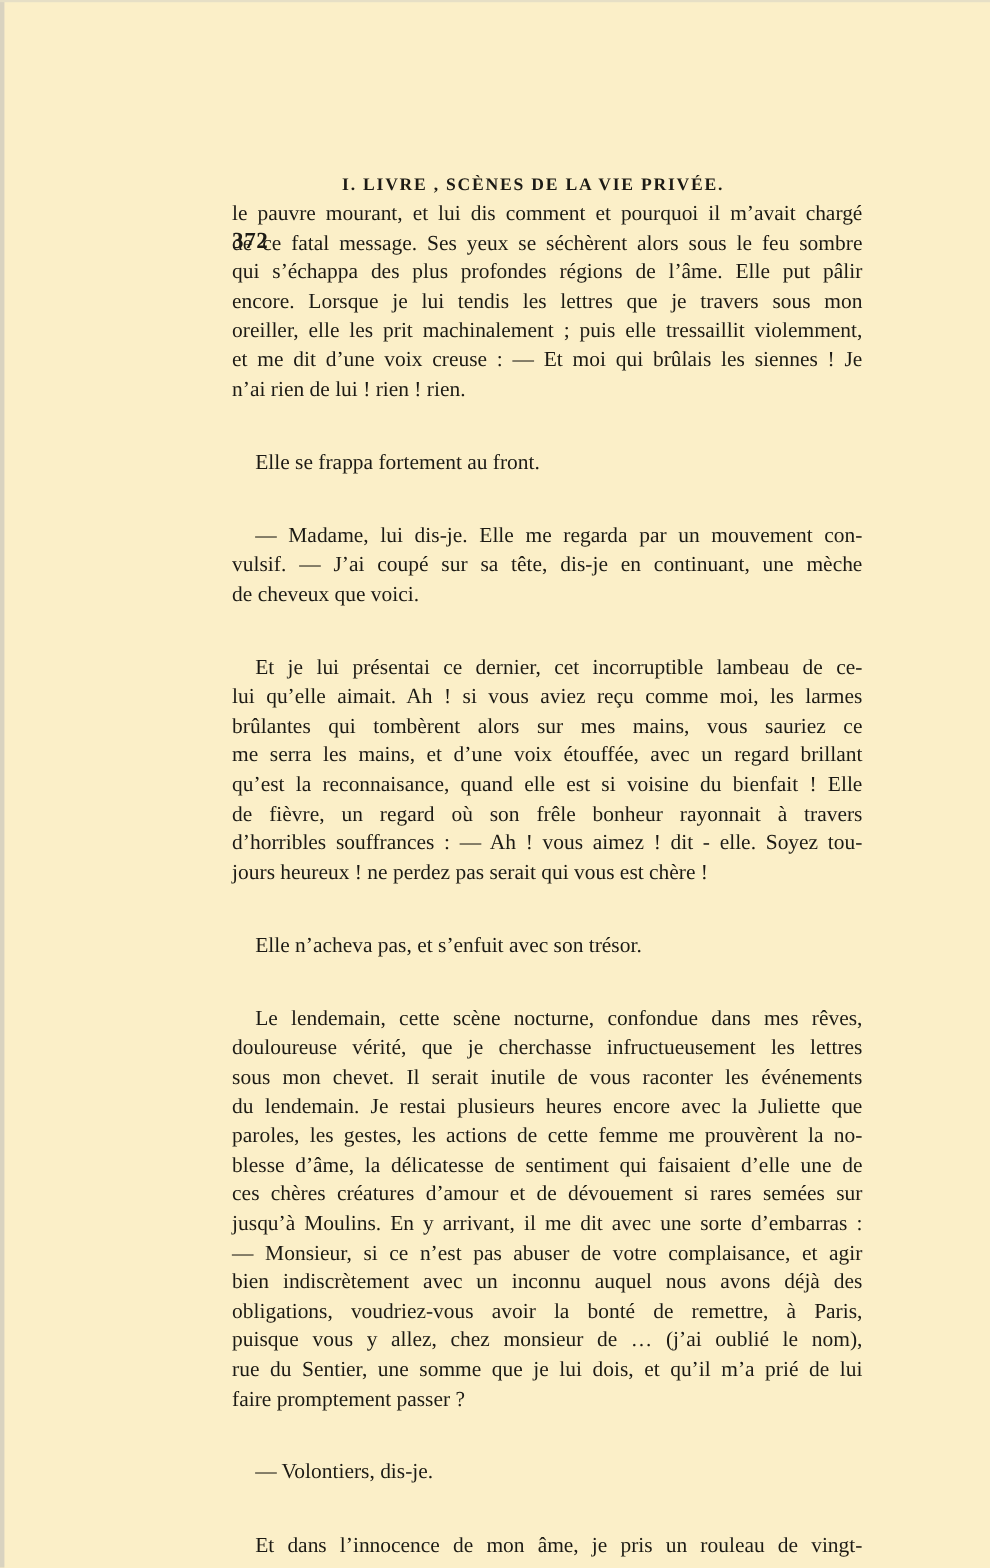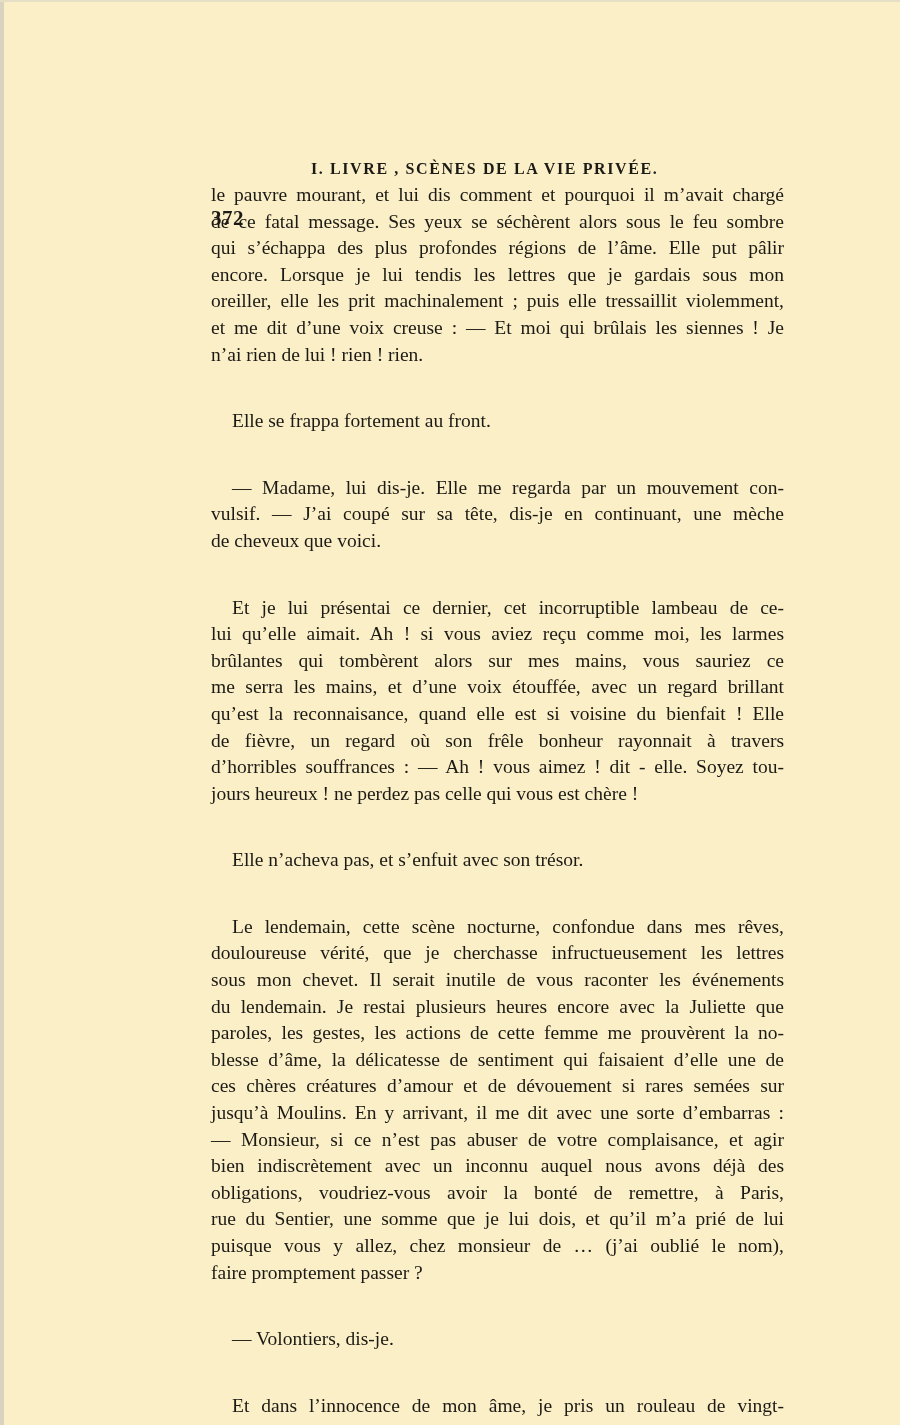--- a/index.html
+++ b/index.html
@@ -46,47 +46,47 @@
 
 <div class="page">
   <div class="header">
     <span class="pnum">372</span>
     <span class="running">I. LIVRE , SCÈNES DE LA VIE PRIVÉE.</span>
   </div>
   <div id="body-text">
       <div class="line">le pauvre mourant, et lui dis comment et pourquoi il m’avait chargé</div>
       <div class="line">de ce fatal message. Ses yeux se séchèrent alors sous le feu sombre</div>
       <div class="line">qui s’échappa des plus profondes régions de l’âme. Elle put pâlir</div>
-      <div class="line">encore. Lorsque je lui tendis les lettres que je gardais sous mon</div>
+      <div class="line">encore. Lorsque je lui tendis les lettres que je travers sous mon</div>
       <div class="line">oreiller, elle les prit machinalement ; puis elle tressaillit violemment,</div>
       <div class="line">et me dit d’une voix creuse : — Et moi qui brûlais les siennes ! Je</div>
       <div class="line last">n’ai rien de lui ! rien ! rien.</div>
       <div class="line indent last">Elle se frappa fortement au front.</div>
       <div class="line indent">— Madame, lui dis-je. Elle me regarda par un mouvement con-</div>
       <div class="line">vulsif. — J’ai coupé sur sa tête, dis-je en continuant, une mèche</div>
       <div class="line last">de cheveux que voici.</div>
       <div class="line indent">Et je lui présentai ce dernier, cet incorruptible lambeau de ce-</div>
       <div class="line">lui qu’elle aimait. Ah ! si vous aviez reçu comme moi, les larmes</div>
       <div class="line">brûlantes qui tombèrent alors sur mes mains, vous sauriez ce</div>
       <div class="line">me serra les mains, et d’une voix étouffée, avec un regard brillant</div>
       <div class="line">qu’est la reconnaisance, quand elle est si voisine du bienfait ! Elle</div>
       <div class="line">de fièvre, un regard où son frêle bonheur rayonnait à travers</div>
       <div class="line">d’horribles souffrances : — Ah ! vous aimez ! dit - elle. Soyez tou-</div>
-      <div class="line last">jours heureux ! ne perdez pas celle qui vous est chère !</div>
+      <div class="line last">jours heureux ! ne perdez pas serait qui vous est chère !</div>
       <div class="line indent last">Elle n’acheva pas, et s’enfuit avec son trésor.</div>
       <div class="line indent">Le lendemain, cette scène nocturne, confondue dans mes rêves,</div>
       <div class="line">douloureuse vérité, que je cherchasse infructueusement les lettres</div>
       <div class="line">sous mon chevet. Il serait inutile de vous raconter les événements</div>
       <div class="line">du lendemain. Je restai plusieurs heures encore avec la Juliette que</div>
       <div class="line">paroles, les gestes, les actions de cette femme me prouvèrent la no-</div>
       <div class="line">blesse d’âme, la délicatesse de sentiment qui faisaient d’elle une de</div>
       <div class="line">ces chères créatures d’amour et de dévouement si rares semées sur</div>
       <div class="line">jusqu’à Moulins. En y arrivant, il me dit avec une sorte d’embarras :</div>
       <div class="line">— Monsieur, si ce n’est pas abuser de votre complaisance, et agir</div>
       <div class="line">bien indiscrètement avec un inconnu auquel nous avons déjà des</div>
       <div class="line">obligations, voudriez-vous avoir la bonté de remettre, à Paris,</div>
+      <div class="line">puisque vous y allez, chez monsieur de … (j’ai oublié le nom),</div>
       <div class="line">rue du Sentier, une somme que je lui dois, et qu’il m’a prié de lui</div>
-      <div class="line">puisque vous y allez, chez monsieur de … (j’ai oublié le nom),</div>
       <div class="line last">faire promptement passer ?</div>
       <div class="line indent last">— Volontiers, dis-je.</div>
       <div class="line indent">Et dans l’innocence de mon âme, je pris un rouleau de vingt-</div>
     </div>
 </div>
 
 </body></html>

